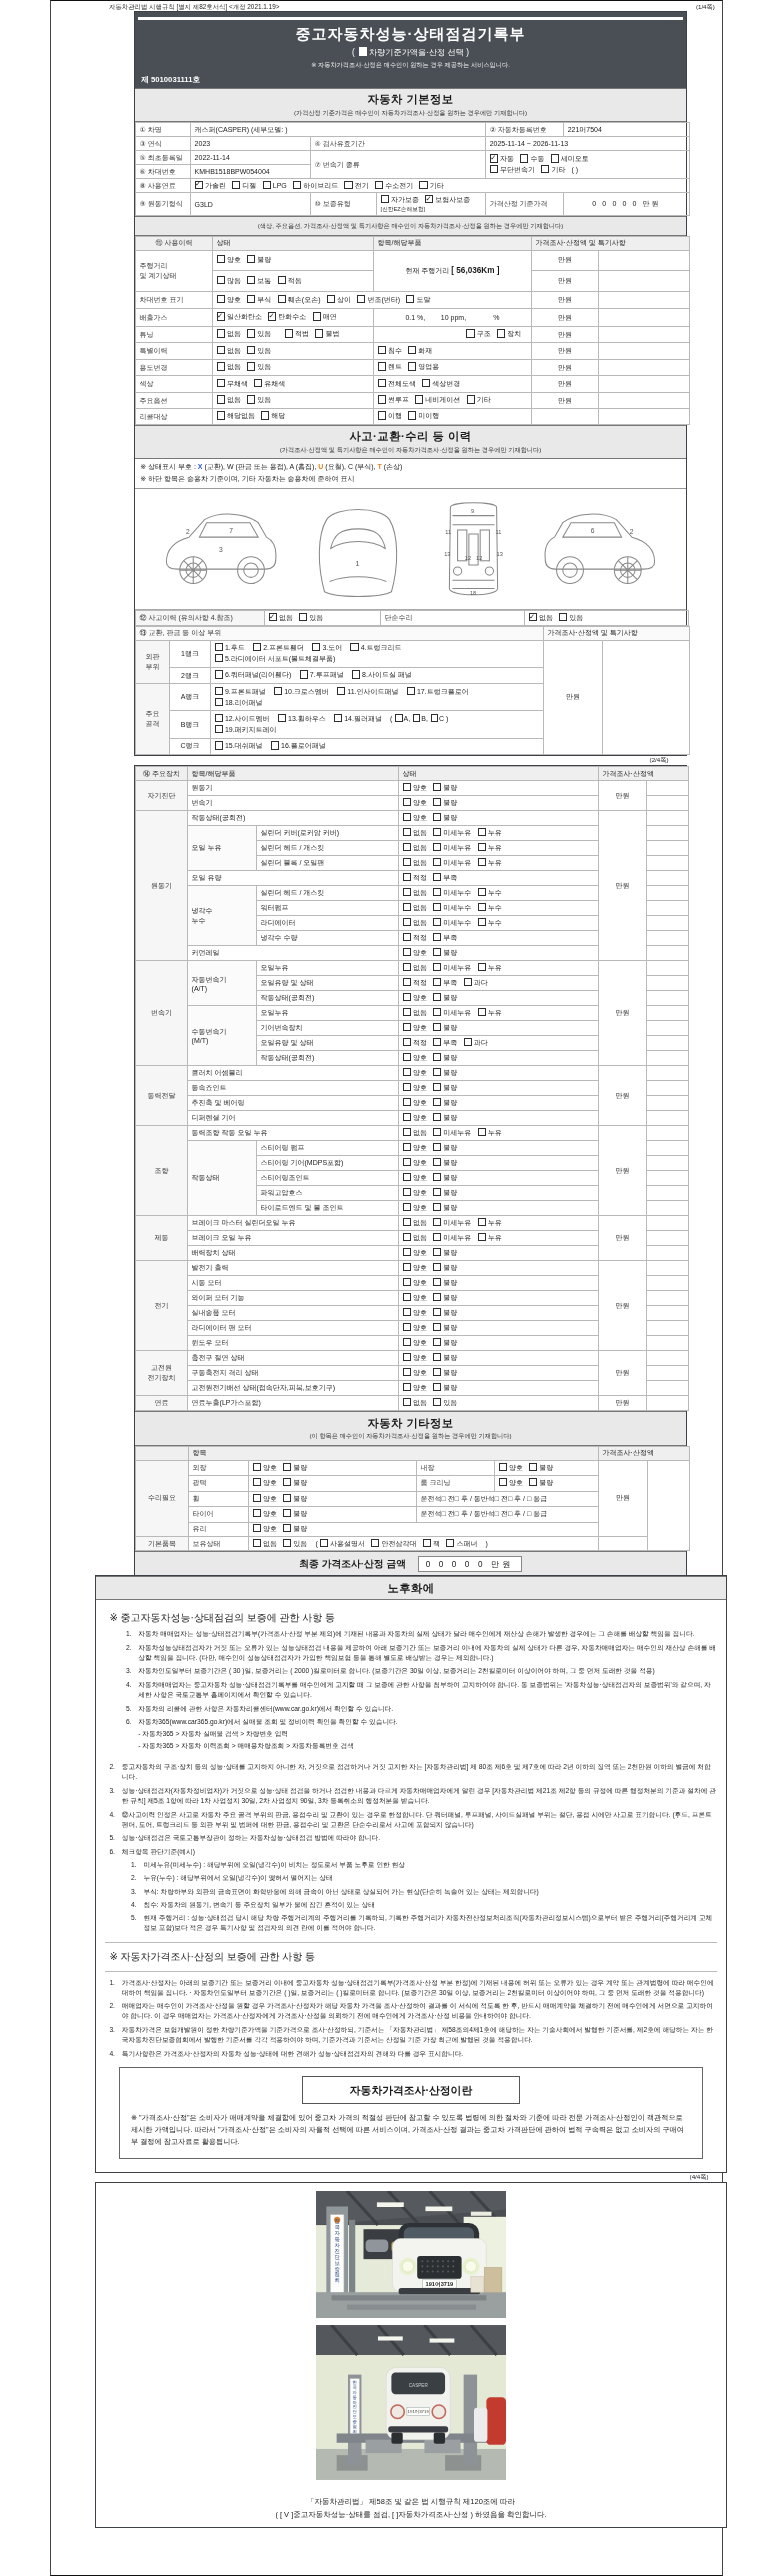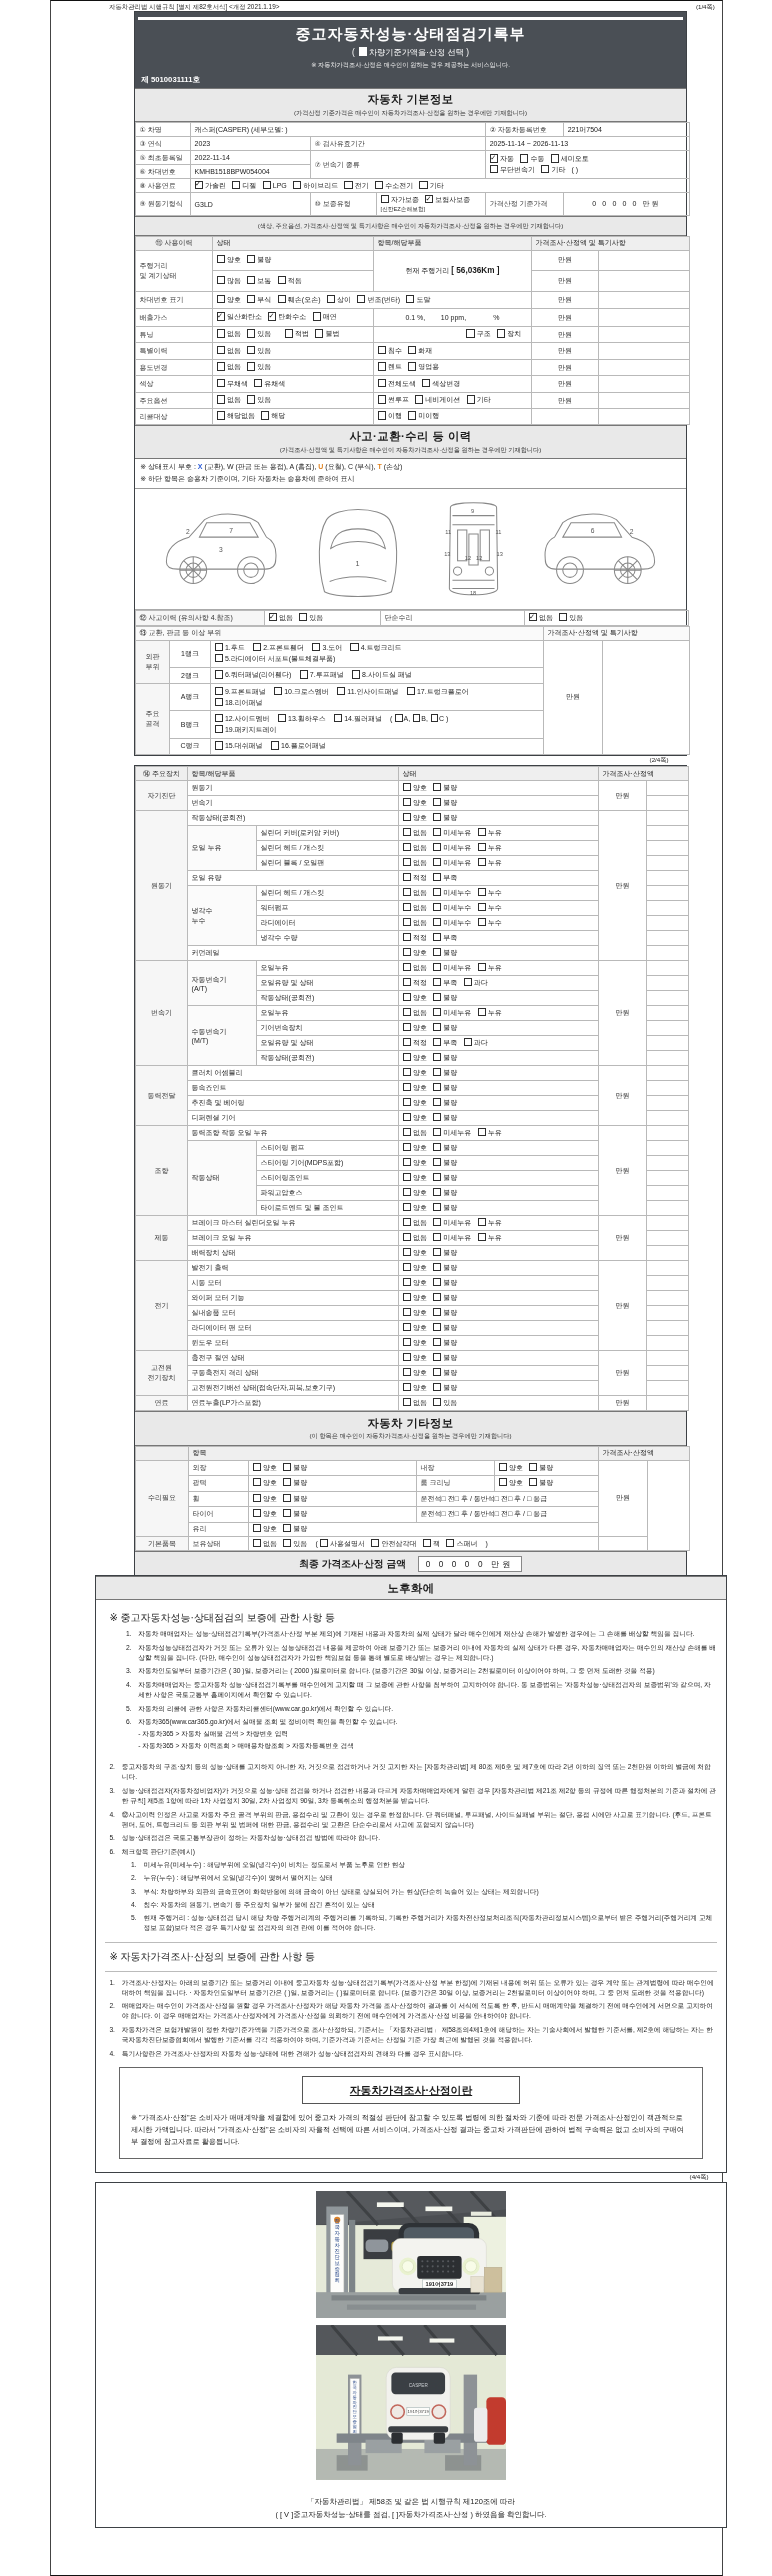--- a/index.html
+++ b/index.html
@@ -41,21 +41,21 @@
   .noticebody{padding:5.2px 9.3px 8.2px 9.3px;font-size:6.7px;line-height:1.5;}
   .nhead{margin:5.2px 0 4.1px 3.1px;font-size:10px;}
   .nitem{display:flex;margin:3.6px 0;}
   .nitem .nn{width:12.4px;flex:none;}
   .nitem .nt{flex:1;}
   .ind1{margin-left:4.1px;}
   .ind2{margin-left:20.6px;}
   .nsub{margin:1.5px 0 1.5px 0;}
   .nrule{border-top:0.5px solid #bbb;margin:6.2px 0;}
   .infobox{border:0.5px solid #666;margin:8.2px 13.4px 5.2px 13.4px;padding:8.2px 11.3px 10.3px 11.3px;}
-  .infobox .ibt{border:0.5px solid #555;width:216px;margin:0 auto;text-align:center;font-size:10.8px;font-weight:bold;padding:4.6px 0;text-decoration:underline;}
+  .infobox .ibt{border:0.5px solid #555;width:216px;margin:0 auto;text-align:center;font-size:10.8px;font-weight:bold;padding:4.6px 0;}
   .infobox .ibx{margin-top:8.2px;font-size:7.2px;line-height:1.65;}
   .finalband{background:#e9e9e9;border-top:0.5px solid #777;border-bottom:0.5px solid #777;text-align:center;padding:4.1px 0 3.6px 0;}
   .fp1{font-size:9.8px;font-weight:bold;display:inline-block;}
   .fpval{display:inline-block;border:0.5px solid #888;background:#fff;padding:1.5px 7.2px;margin-left:9.3px;font-size:8.2px;letter-spacing:3.1px;}
   .fpnote{font-size:6.4px;margin-top:2.6px;}
   .photoarea{padding:7.2px 0 10.3px 0;background:#fff;}
   .photo{display:block;margin:0 auto;}
   .signband{background:#e9e9e9;border-top:0.5px solid #777;border-bottom:0.5px solid #777;padding:4.1px 8.2px 5.2px 8.2px;}
   .signttl{text-align:center;font-size:10.3px;font-weight:bold;}
   .fee{text-align:right;font-size:10.8px;font-weight:bold;color:#2b50c8;margin:3.1px 62px 1px 0;}

